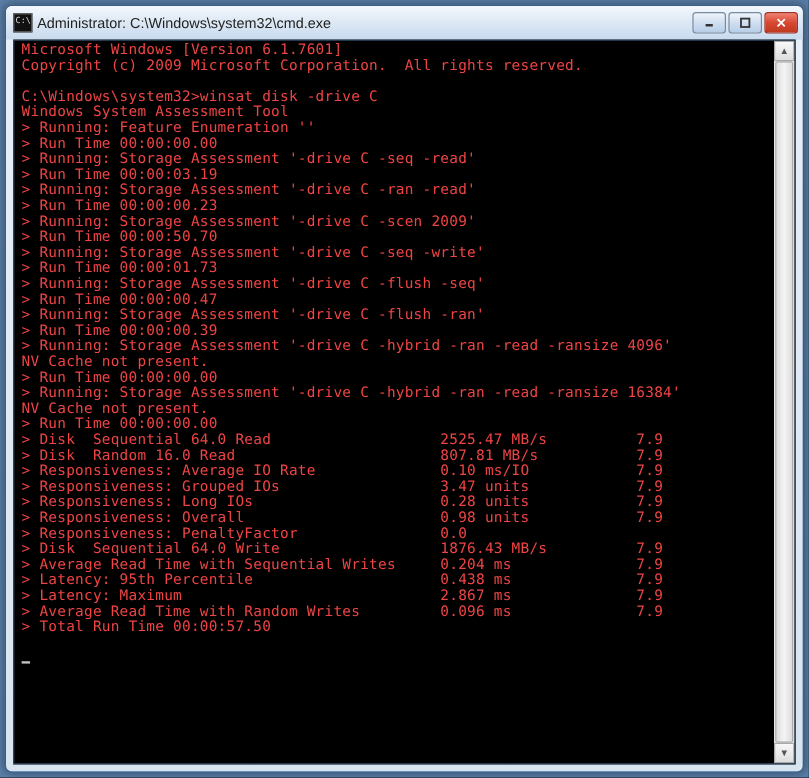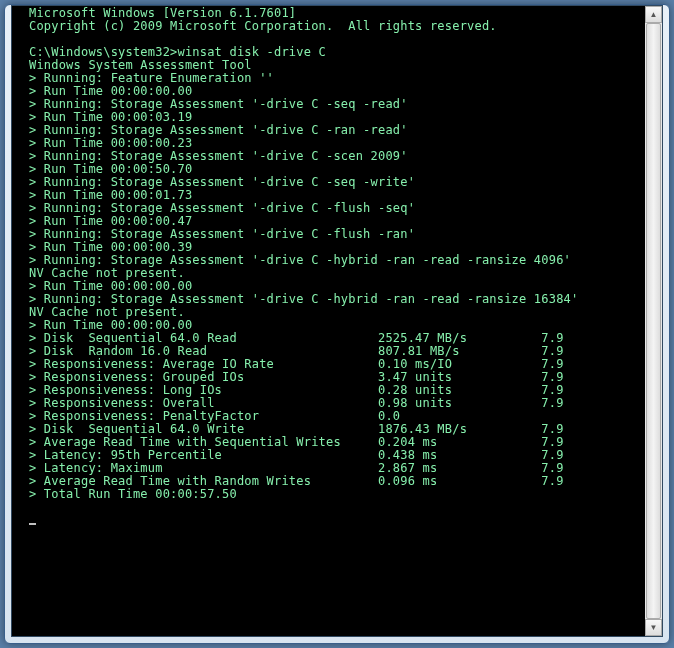--- a/index.html
+++ b/index.html
@@ -79,23 +79,23 @@
   flex: 1;
   background: #000;
   border: 1px solid #304860;
   overflow: hidden;
   position: relative;
 }
 .terminal {
   font-family: "Lucida Console", "Consolas", monospace;
   font-size: 12px;
   line-height: 13px;
-  color: #86efac;
+  color: #ef4444;
   white-space: pre;
-  padding: 1px 17px;
+  padding: 1px 6px;
   letter-spacing: 0.2px;
 }
 .scrollbar {
   position: absolute;
   right: 0;
   top: 0;
   bottom: 0;
   width: 17px;
   background: #e8e8e8;
   display: flex;
@@ -132,20 +132,42 @@
   height: 2px;
   background: #c0c0c0;
   vertical-align: baseline;
   margin-bottom: -1px;
 }
 </style>
 </head>
 <body>
 
 <div class="window">
+  <div class="titlebar">
+    <div class="app-icon"></div>
+    <div class="title-text">Administrator: C:\Windows\system32\cmd.exe</div>
+    <div class="win-controls">
+      <div class="win-btn">
+        <svg width="10" height="10">
+            <line x1="2" y1="7" x2="8" y2="7" stroke="#333" stroke-width="2"></line>
+          </svg>
+      </div>
+      <div class="win-btn">
+        <svg width="10" height="10">
+            <rect x="1.5" y="1.5" width="7" height="7" fill="none" stroke="#333" stroke-width="1.5"></rect>
+          </svg>
+      </div>
+      <div class="win-btn close">
+        <svg width="10" height="10">
+            <line x1="2" y1="2" x2="8" y2="8" stroke="#fff" stroke-width="1.5"></line>
+            <line x1="8" y1="2" x2="2" y2="8" stroke="#fff" stroke-width="1.5"></line>
+          </svg>
+      </div>
+    </div>
+  </div>
   <div class="client">
     <div class="terminal" id="term">Microsoft Windows [Version 6.1.7601]
 Copyright (c) 2009 Microsoft Corporation.  All rights reserved.
 
 C:\Windows\system32&gt;winsat disk -drive C
 Windows System Assessment Tool
 &gt; Running: Feature Enumeration ''
 &gt; Run Time 00:00:00.00
 &gt; Running: Storage Assessment '-drive C -seq -read'
 &gt; Run Time 00:00:03.19

